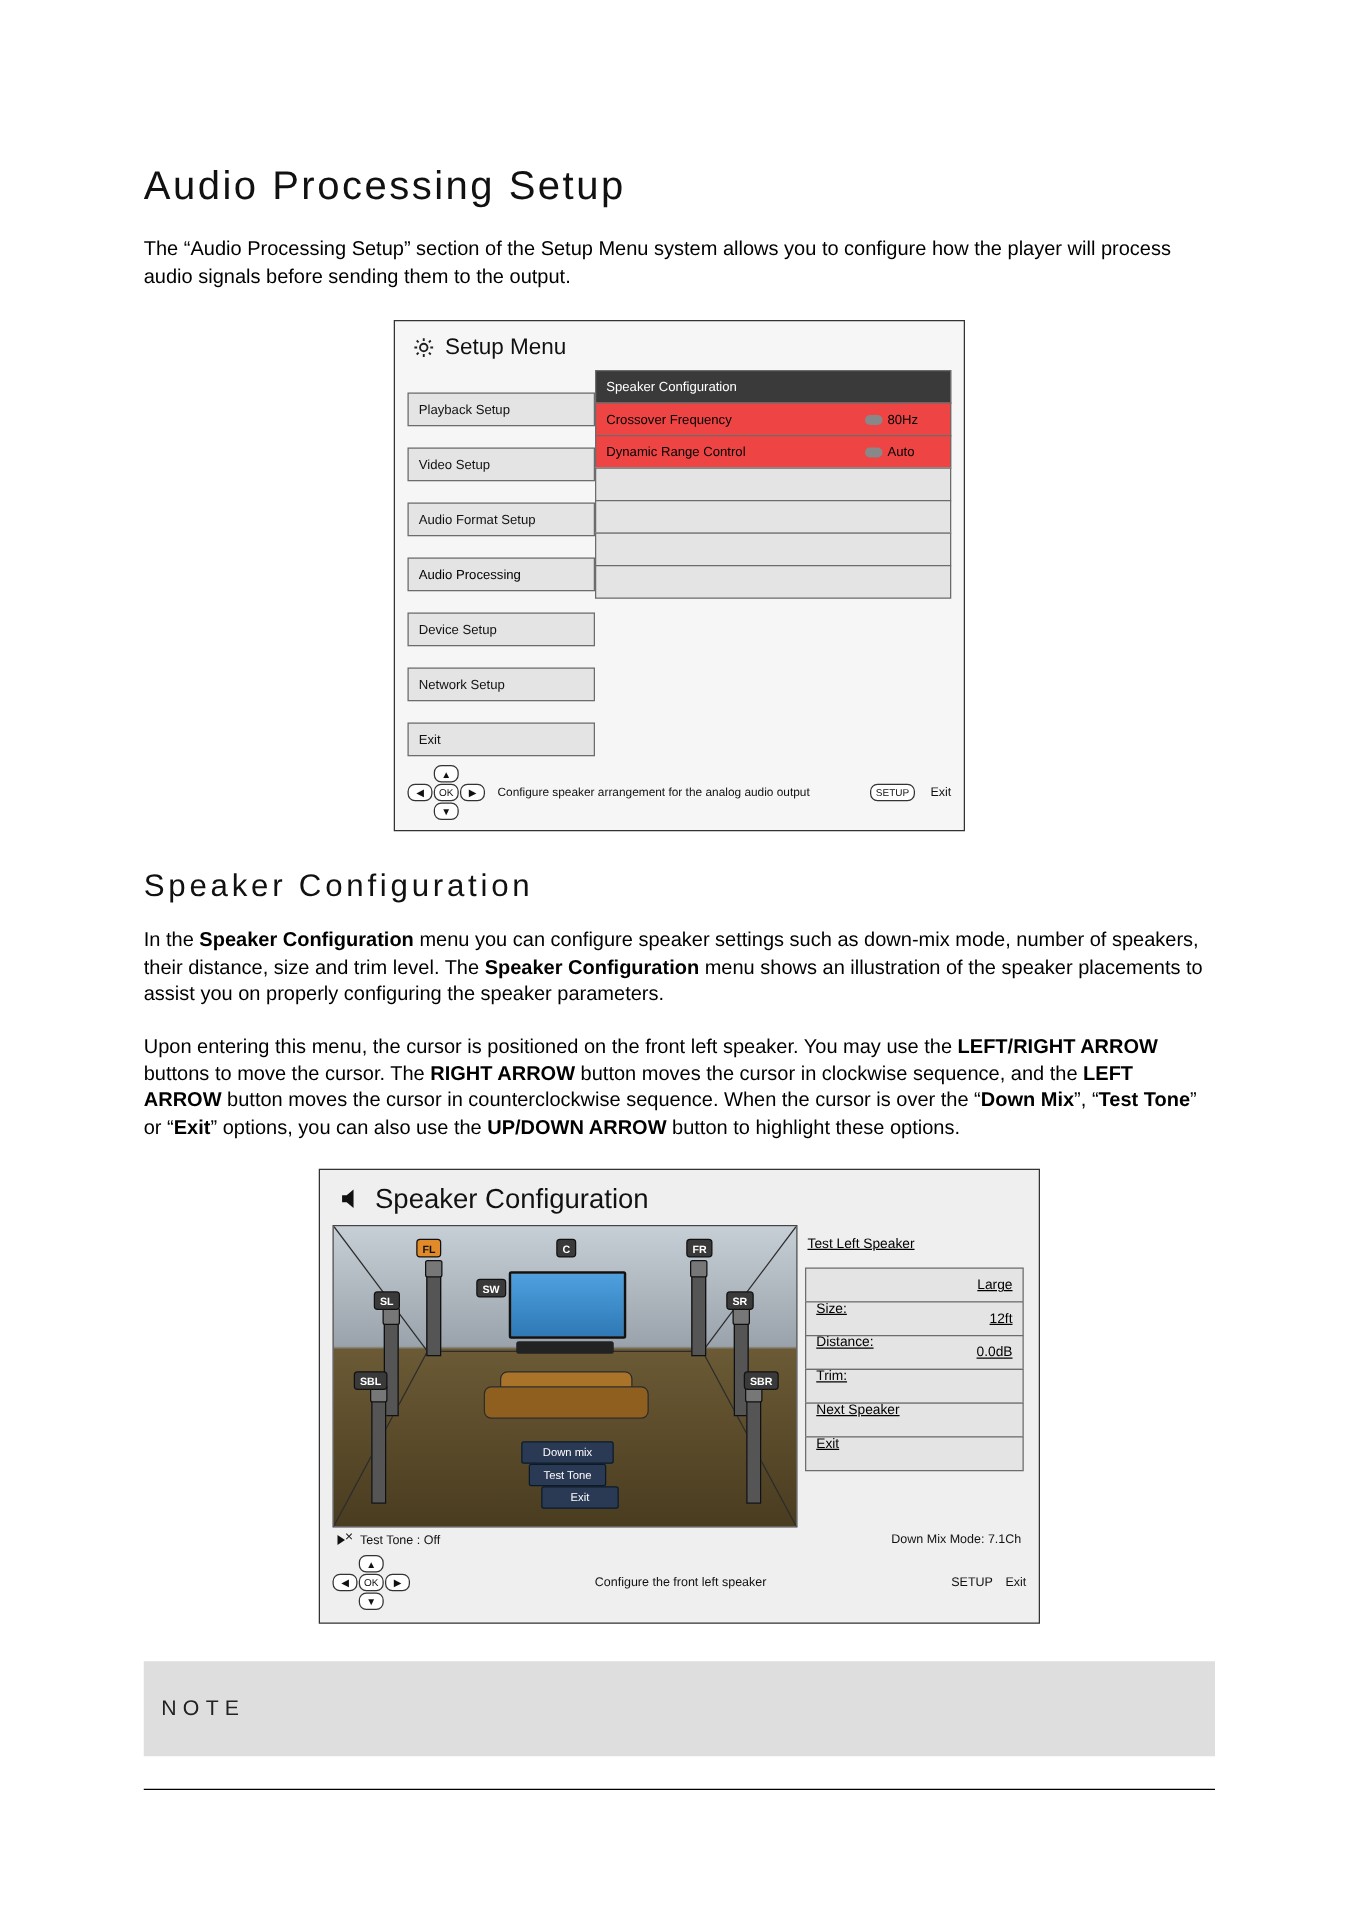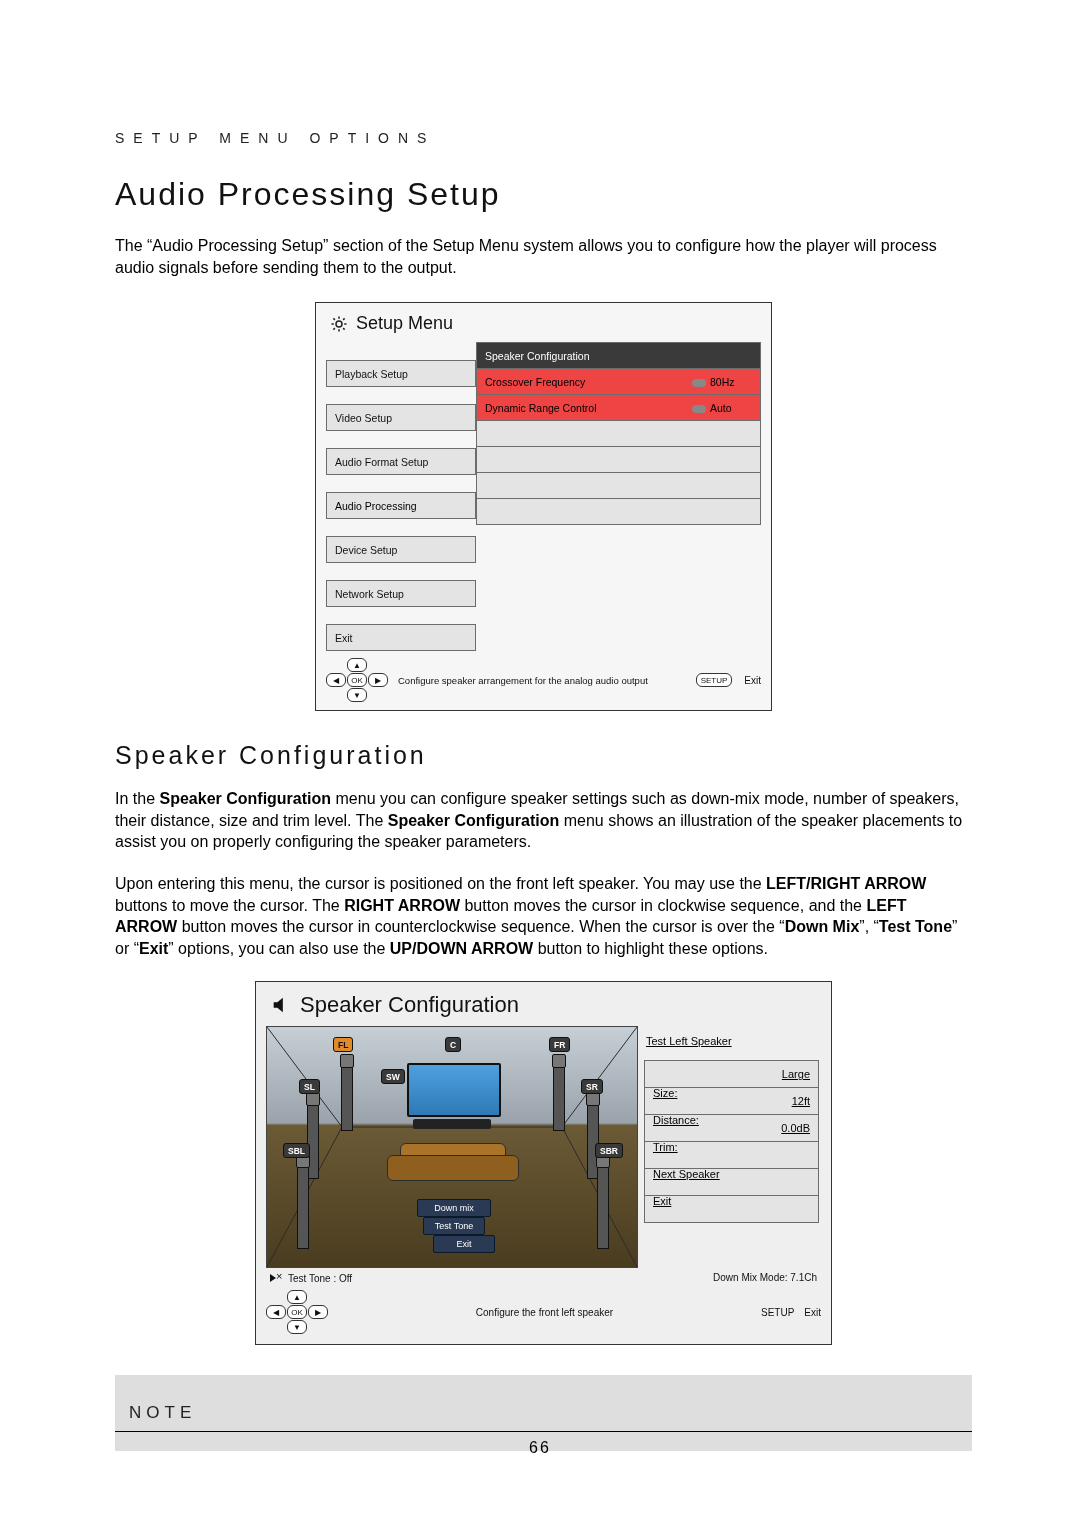--- a/index.html
+++ b/index.html
@@ -358,21 +358,20 @@
     font-size: 16px;
     letter-spacing: 2px;
     color: #000;
   }
 </style>
 </head>
 <body>
 
 <div class="page">
 
-  <div class="kicker">SETUP MENU OPTIONS</div>
 
   <div class="h1">Audio Processing Setup</div>
 
   <p class="body-p">The “Audio Processing Setup” section of the Setup Menu system allows you to configure how the player will process audio signals before sending them to the output.</p>
 
   <div class="menu-shot">
     <div class="menu-head">
       <svg class="gear" viewBox="0 0 24 24">
         <circle cx="12" cy="12" r="4" fill="none" stroke="#222" stroke-width="2"></circle>
         <path d="M12 2v3M12 19v3M2 12h3M19 12h3M4.5 4.5l2 2M17.5 17.5l2 2M19.5 4.5l-2 2M6.5 17.5l-2 2" stroke="#222" stroke-width="2"></path>
@@ -527,14 +526,13 @@
       <span class="setupbtn">SETUP</span>
       <span>Exit</span>
     </div>
   </div>
 
   <div class="note-bar">
     <span>NOTE</span>
   </div>
 
   <div class="page-rule"></div>
-  <div class="page-num">66</div>
 </div>
 
 </body></html>

